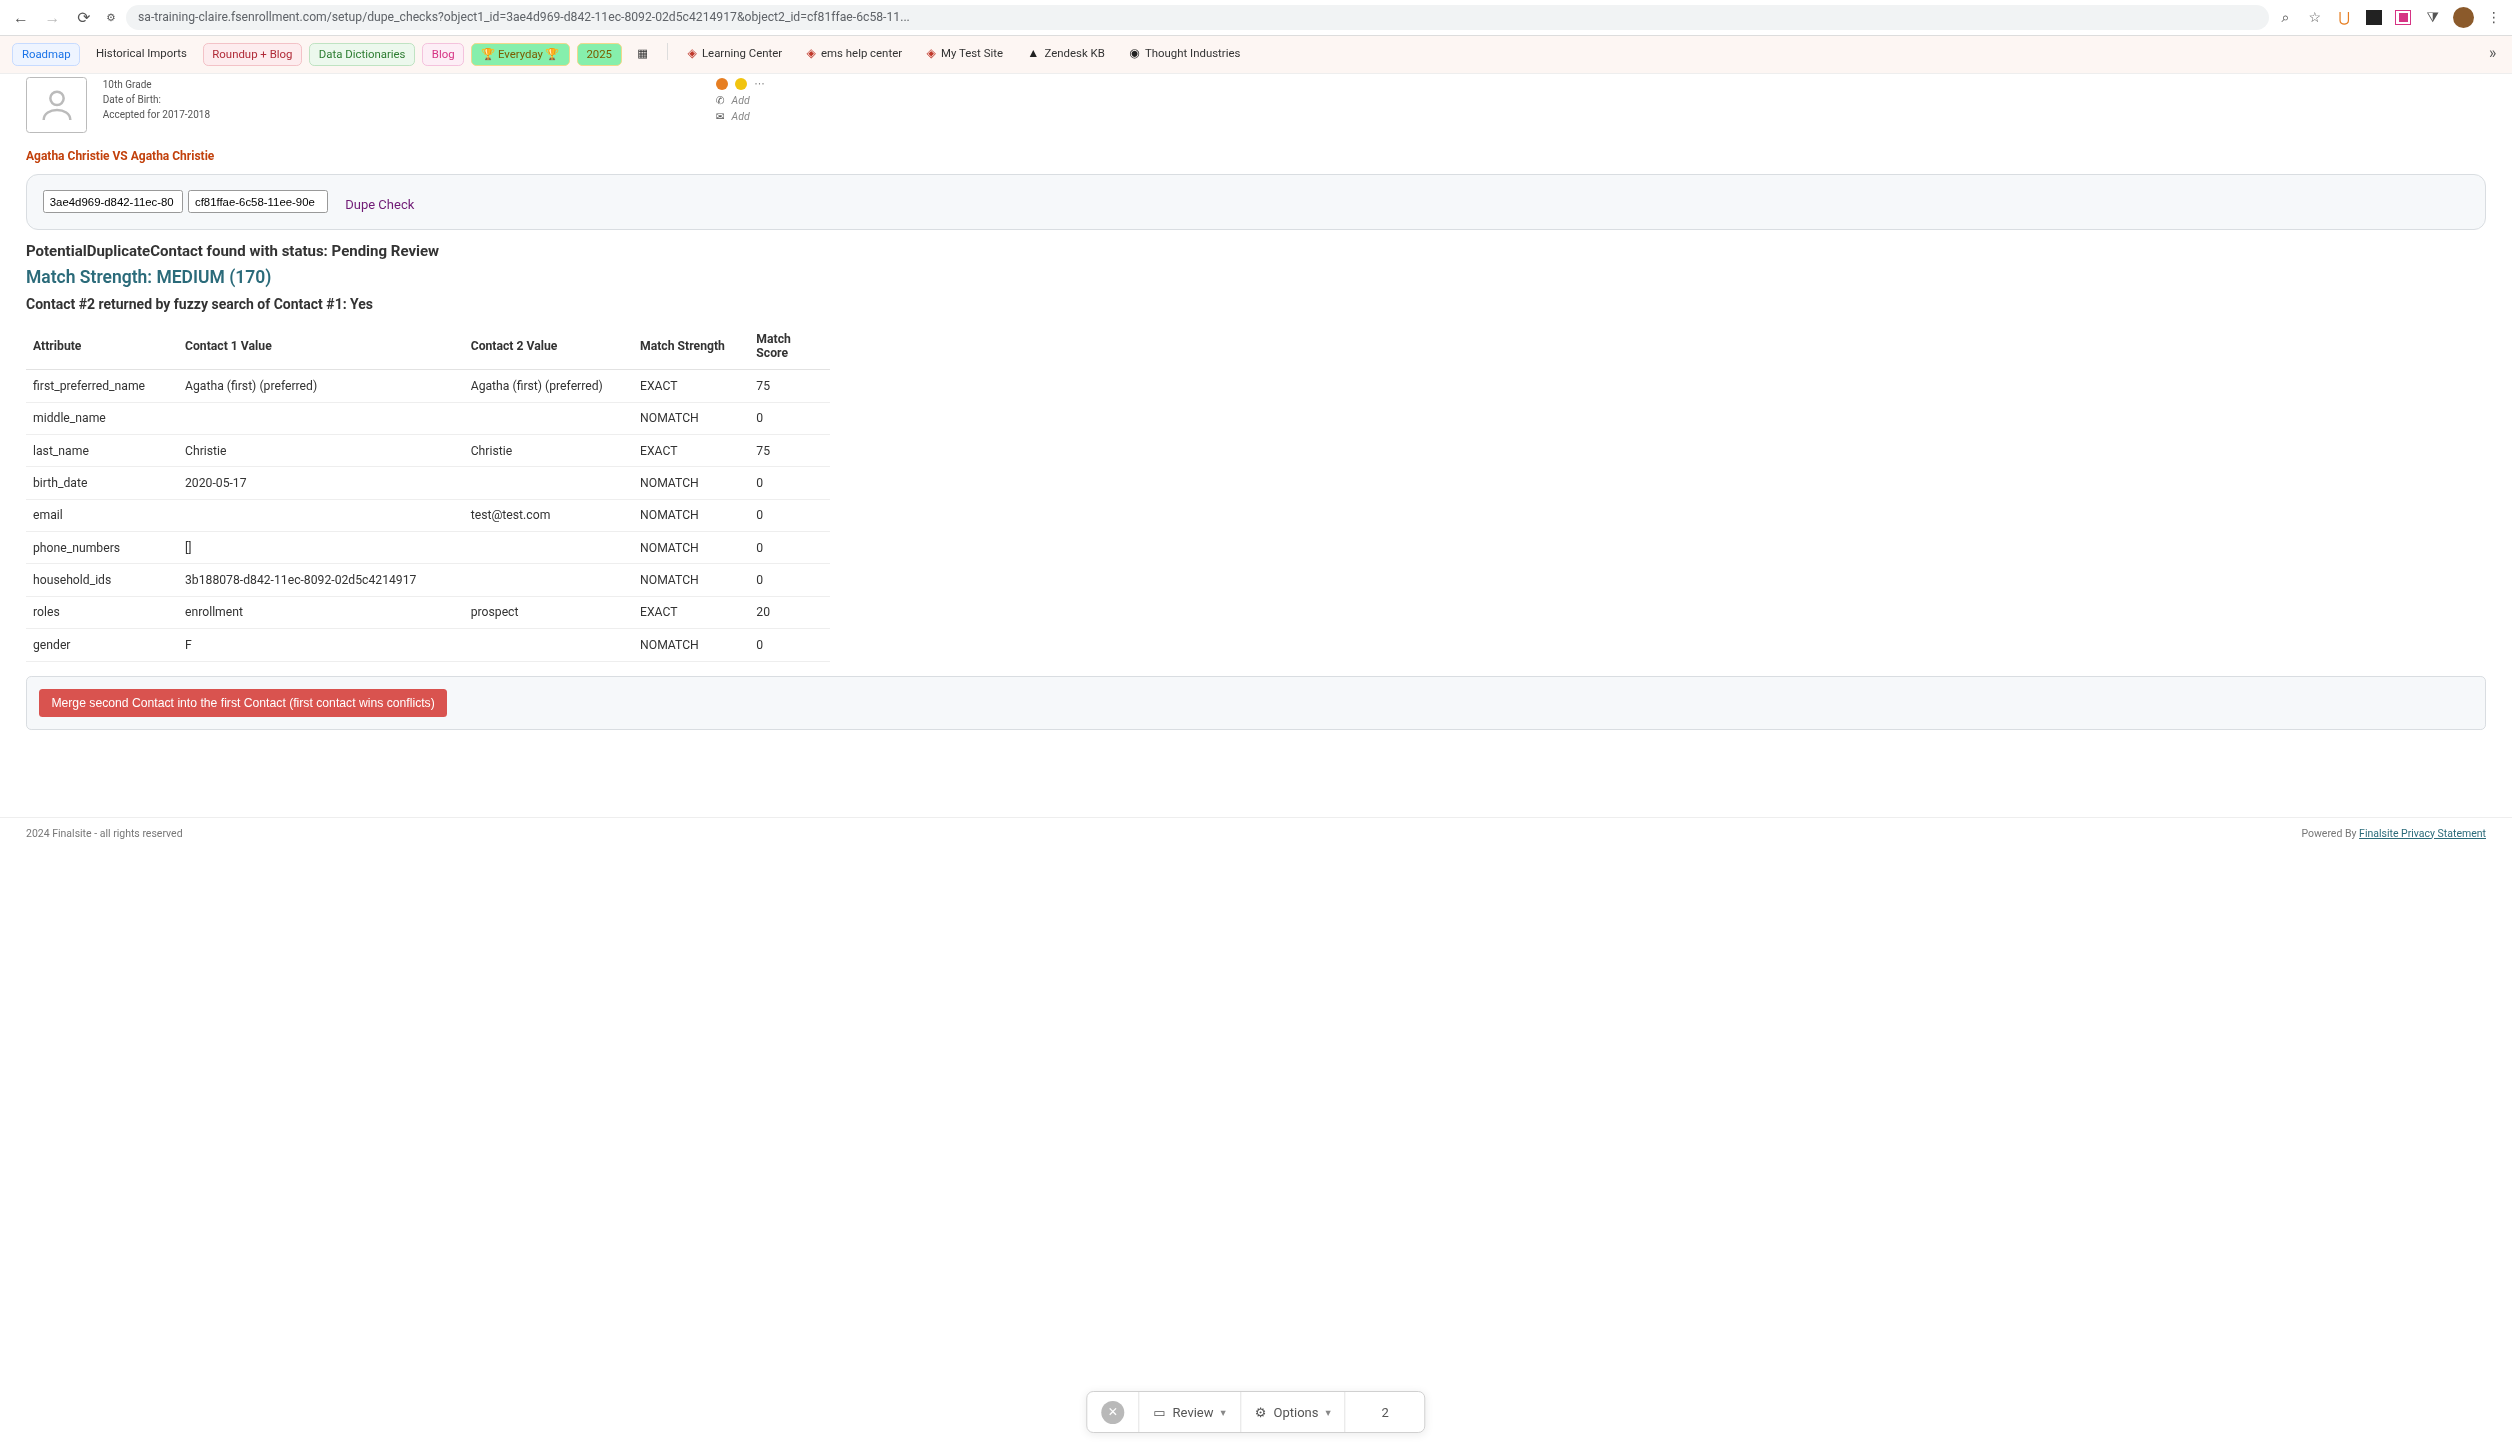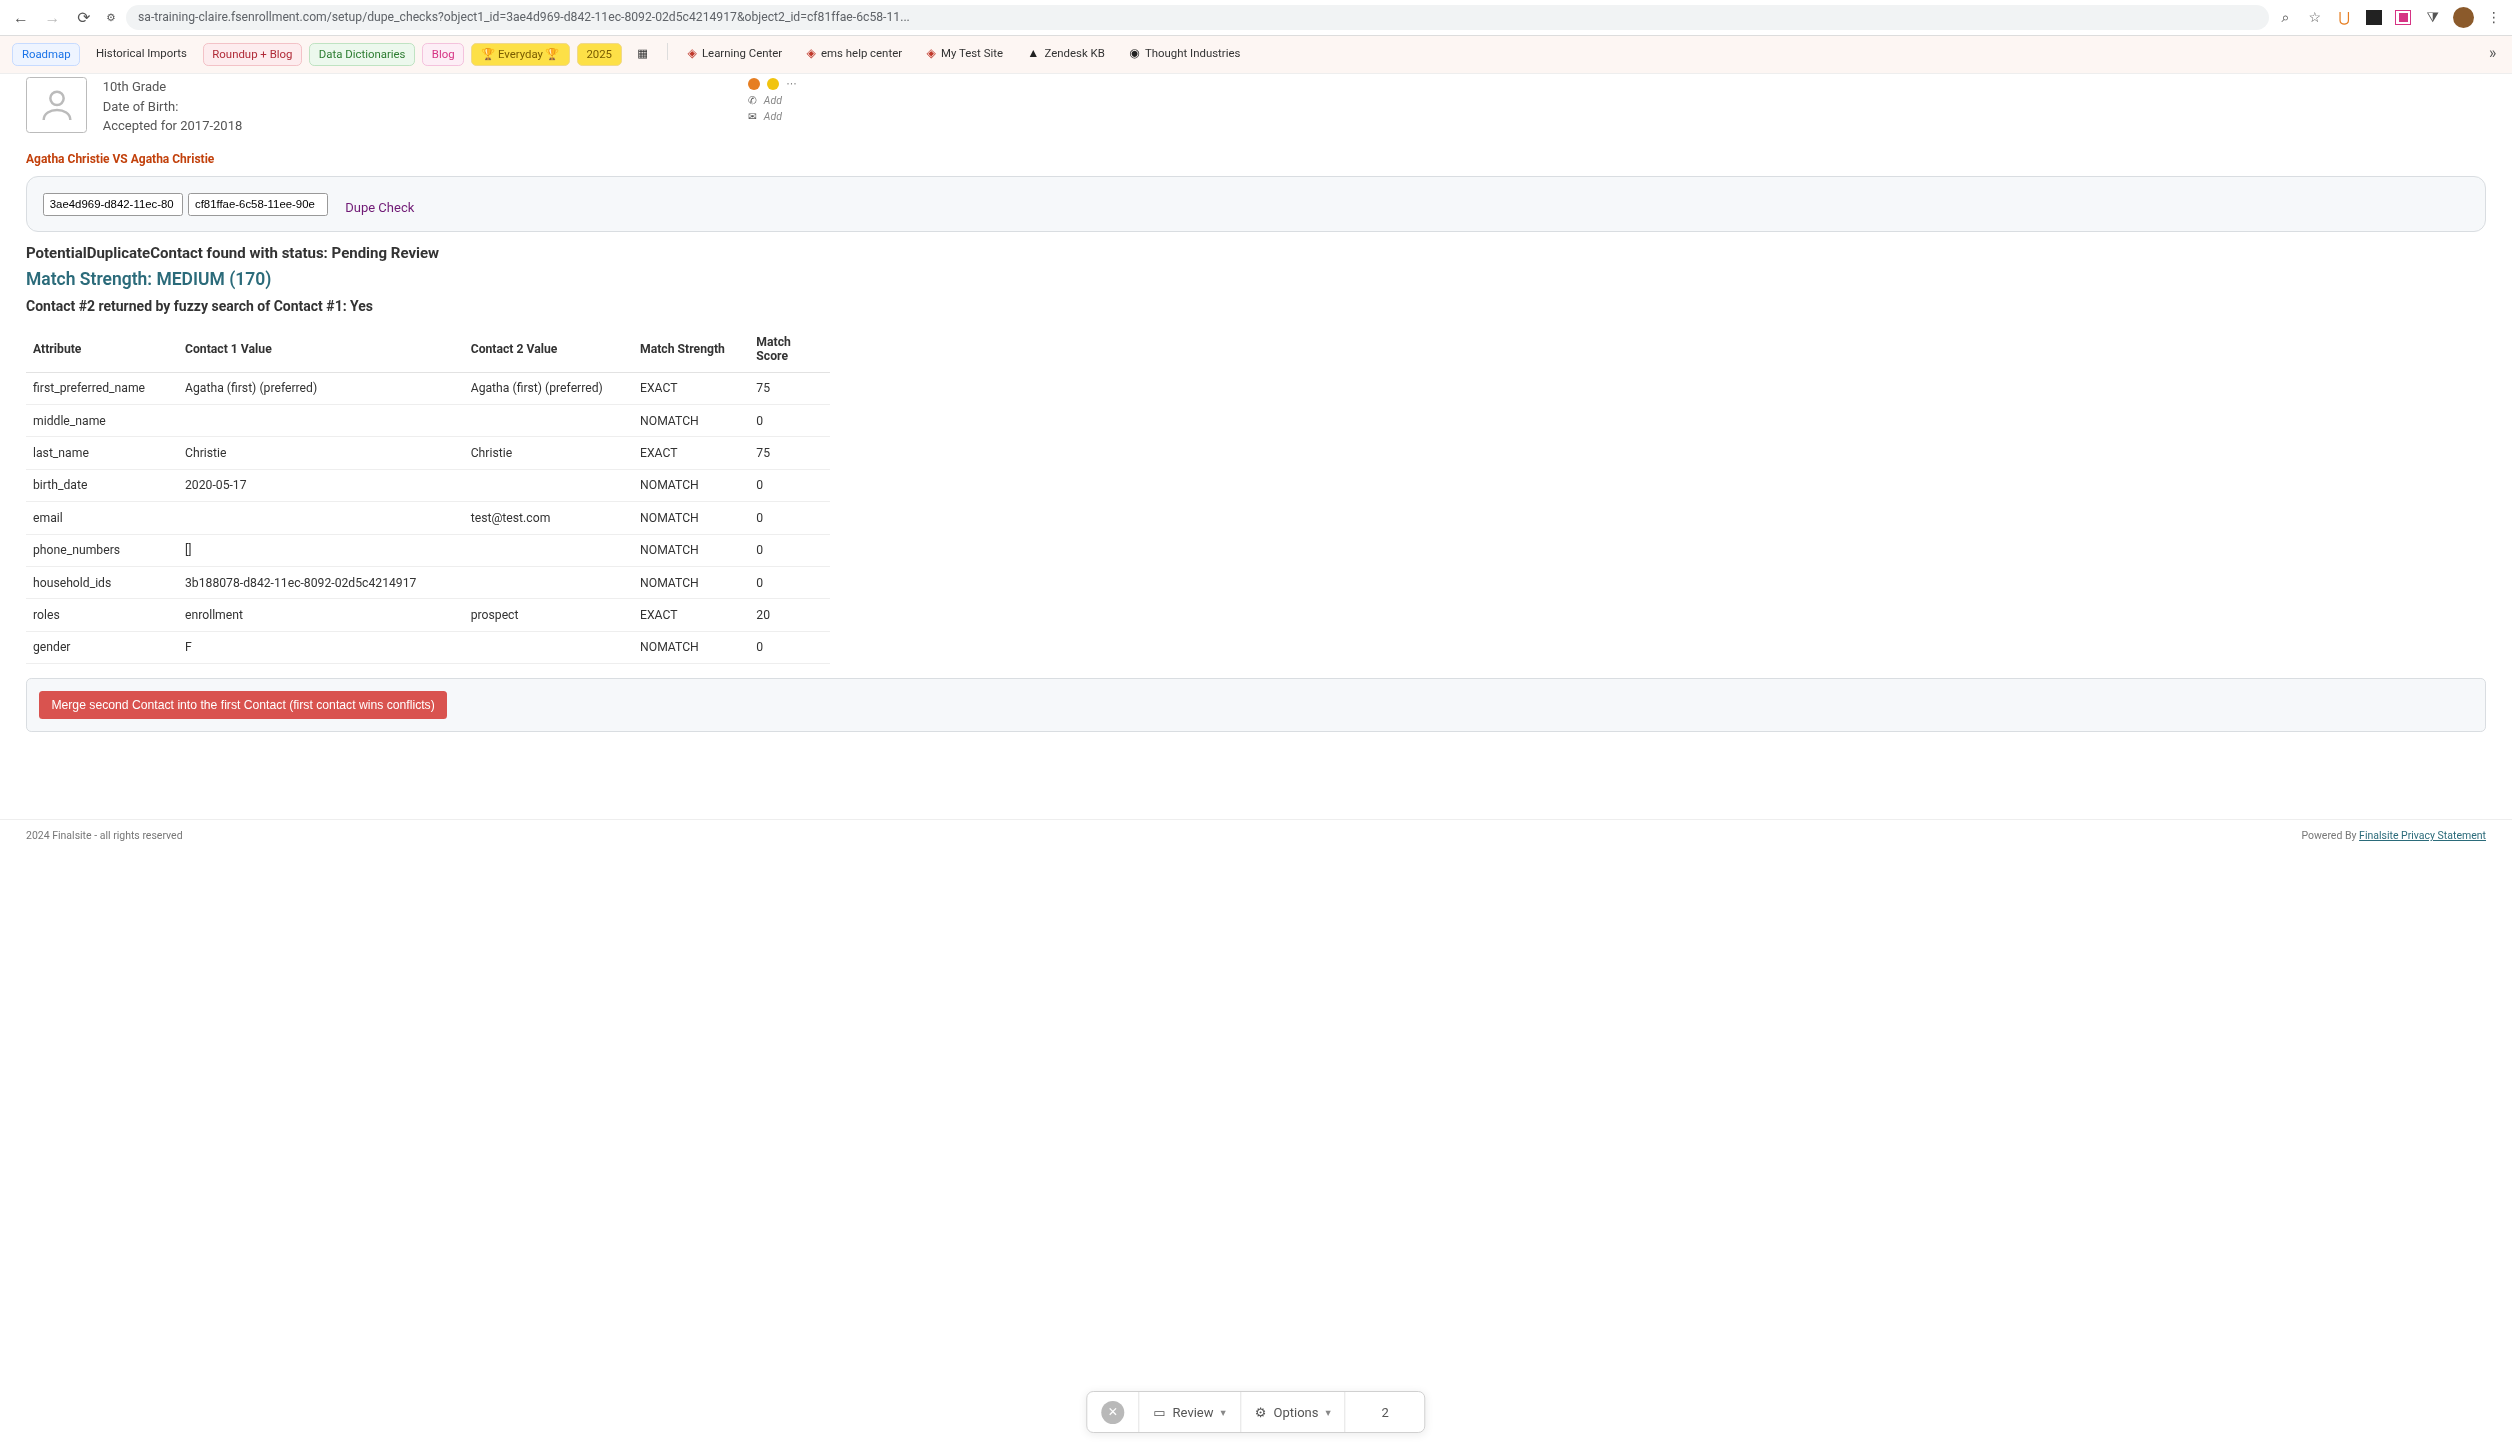--- a/index.html
+++ b/index.html
@@ -61,21 +61,21 @@
     border-radius: 5.2px;
     font-size: 11.4px;
     cursor:pointer;
     display:flex; align-items:center; gap:5.2px;
   }
   .bm-blue   { color:#1a73e8; border:0.9px solid #c7dbff; background:#eef4ff;}
   .bm-plain  { color:#333; }
   .bm-pink   { color:#b02a37; border:0.9px solid #f3c2c7; background:#fdecee;}
   .bm-green  { color:#2e7d32; border:0.9px solid #bfe3c2; background:#ecf8ed;}
   .bm-pink2  { color:#d63384; border:0.9px solid #f4c2dd; background:#fdeef6;}
-  .bm-yellow { color:#7a5c00; border:0.9px solid #f0d98b; background:#fde047;}
+  .bm-yellow { color:#7a5c00; border:0.9px solid #f0d98b; background:#86efac;}
   .bm-sep { width:0.9px; height:17.5px; background:#ddd; margin:0 3.5px;}
   .bm-icon { color:#c0392b; font-size:12.2px; }
   .bm-icon.red  { color:#c0392b; }
   .bm-icon.dark { color:#222; }
   .bm-right-chevron { margin-left:auto; color:#555; font-size:15.7px; padding:0 3.5px;}
 
   
   .page {
     padding: 0 26px 35px 26px;
   }
@@ -84,21 +84,21 @@
     display:flex; gap:15.7px; align-items:flex-start;
     padding-top:3.5px;
   }
   .avatar-box {
     width:61px; height:56px;
     border:0.9px solid #bbb; border-radius:3.5px;
     display:flex; align-items:center; justify-content:center;
     color:#bbb;
   }
   .avatar-svg { width:40px; height:40px; }
-  .student-lines { font-size:13px; color:#555; line-height:1.5; }
+  .student-lines { font-size:10px; color:#555; line-height:1.5; }
   .student-right {
     margin-left: 490px;
     font-size:10.5px; color:#555;
     display:flex; flex-direction:column; gap:3.5px;
   }
   .sr-row { display:flex; align-items:center; gap:7px; }
   .sr-row .add { font-style:italic; color:#888; }
   .mini-badge { width:12.2px;height:12.2px;border-radius:50%;display:inline-block;}
   .mini-badge.orange{background:#e67e22;}
   .mini-badge.gold{background:#f1c40f;}

